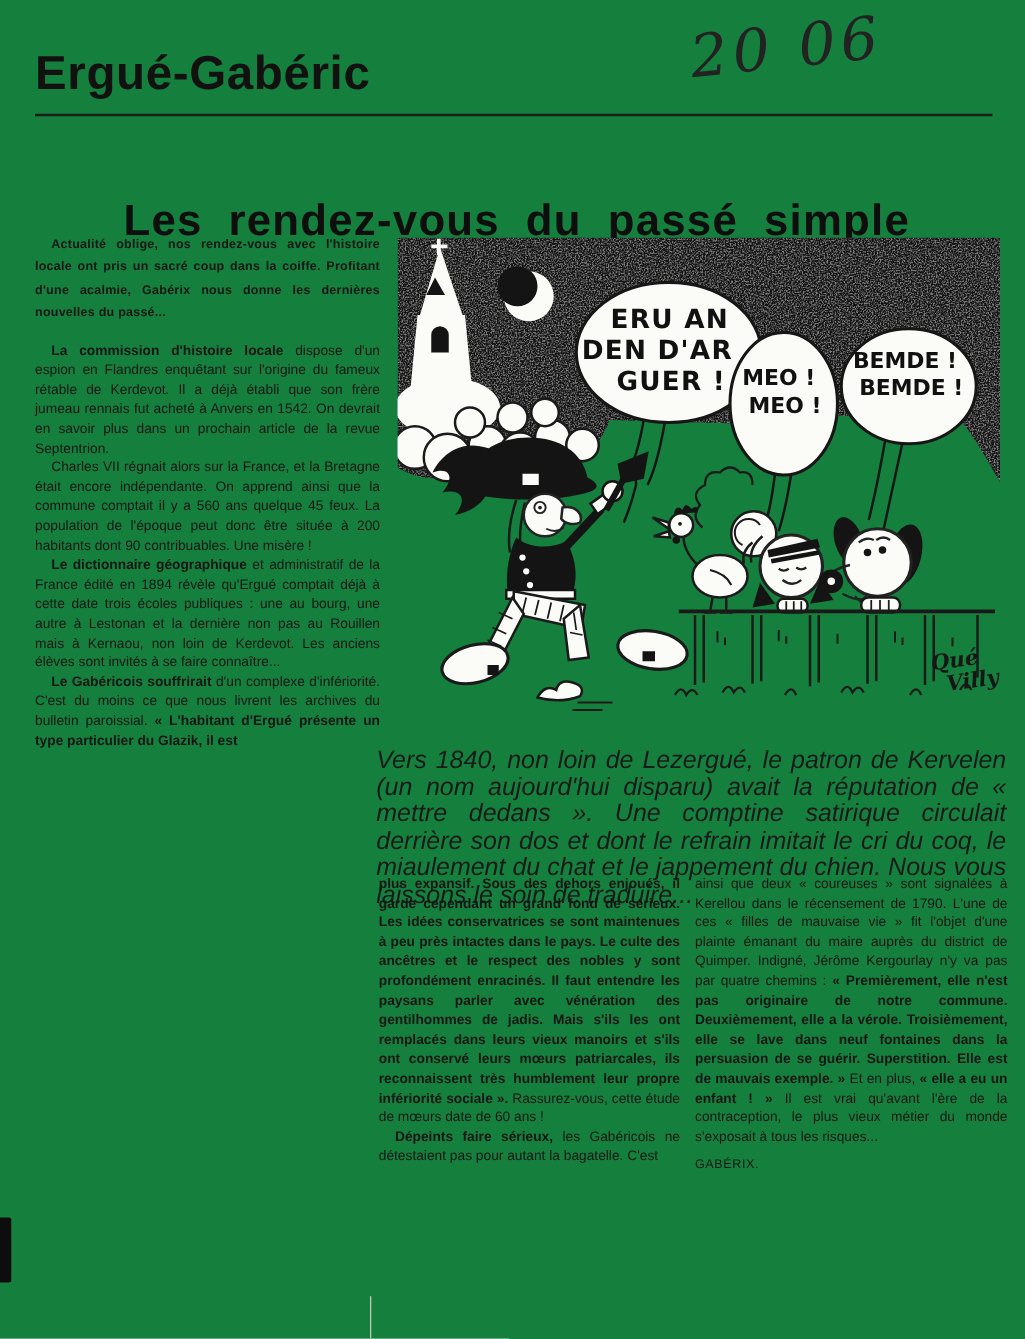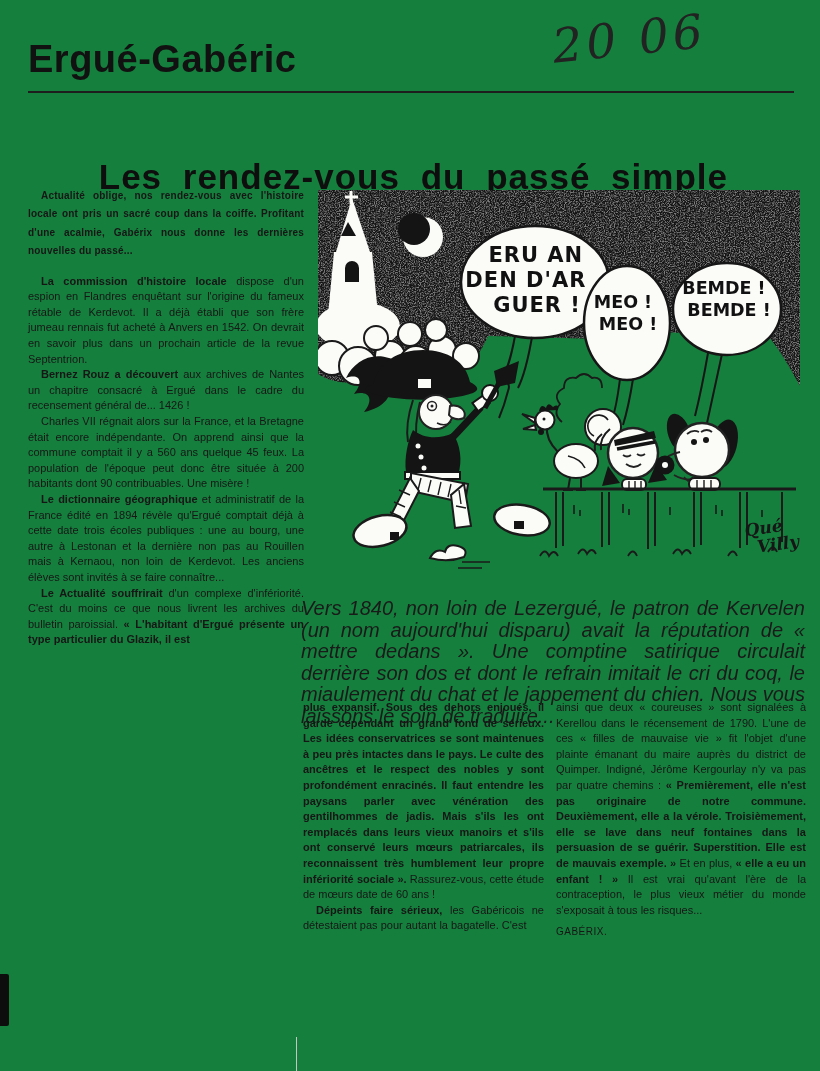--- a/index.html
+++ b/index.html
@@ -54,24 +54,23 @@
 <div class="page">
 
   <div class="kicker">Ergué-Gabéric</div>
   <div class="handwritten">20 06</div>
   <div class="rule"></div>
   <h1 class="title">Les rendez-vous du passé simple</h1>
 
   <div class="col col-left">
       <p class="para intro"><span class="b">Actualité oblige, nos rendez-vous avec l'histoire locale ont pris un sacré coup dans la coiffe. Profitant d'une acalmie, Gabérix nous donne les dernières nouvelles du passé...</span></p>
       <p class="para"><span class="b">La commission d'histoire locale </span><span>dispose d'un espion en Flandres enquêtant sur l'origine du fameux rétable de Kerdevot. Il a déjà établi que son frère jumeau rennais fut acheté à Anvers en 1542. On devrait en savoir plus dans un prochain article de la revue Septentrion.</span></p>
-      <p class="para"><span class="b">Bernez Rouz a découvert </span><span>aux archives de Nantes un chapitre consacré à Ergué dans le cadre du recensement général de... 1426 !</span></p>
       <p class="para"><span>Charles VII régnait alors sur la France, et la Bretagne était encore indépendante. On apprend ainsi que la commune comptait il y a 560 ans quelque 45 feux. La population de l'époque peut donc être située à 200 habitants dont 90 contribuables. Une misère !</span></p>
       <p class="para"><span class="b">Le dictionnaire géographique </span><span>et administratif de la France édité en 1894 révèle qu'Ergué comptait déjà à cette date trois écoles publiques : une au bourg, une autre à Lestonan et la dernière non pas au Rouillen mais à Kernaou, non loin de Kerdevot. Les anciens élèves sont invités à se faire connaître...</span></p>
-      <p class="para"><span class="b">Le Actualité souffrirait </span><span>d'un complexe d'infériorité. C'est du moins ce que nous livrent les archives du bulletin paroissial. </span><span class="b">« L'habitant d'Ergué présente un type particulier du Glazik, il est</span></p>
+      <p class="para"><span class="b">Le Gabéricois souffrirait </span><span>d'un complexe d'infériorité. C'est du moins ce que nous livrent les archives du bulletin paroissial. </span><span class="b">« L'habitant d'Ergué présente un type particulier du Glazik, il est</span></p>
     </div>
 
   <svg class="cartoon" viewBox="0 0 482 398" xmlns="http://www.w3.org/2000/svg">
     <defs>
       <filter id="speckle" x="0" y="0" width="100%" height="100%">
         <feTurbulence type="fractalNoise" baseFrequency="0.8" numOctaves="2" seed="7" result="t"></feTurbulence>
         <feColorMatrix in="t" type="matrix" values="0 0 0 0 1  0 0 0 0 1  0 0 0 0 1  2 2 2 0 -2.7" result="w"></feColorMatrix>
         <feComposite in="w" in2="SourceAlpha" operator="in"></feComposite>
       </filter>
     </defs>

